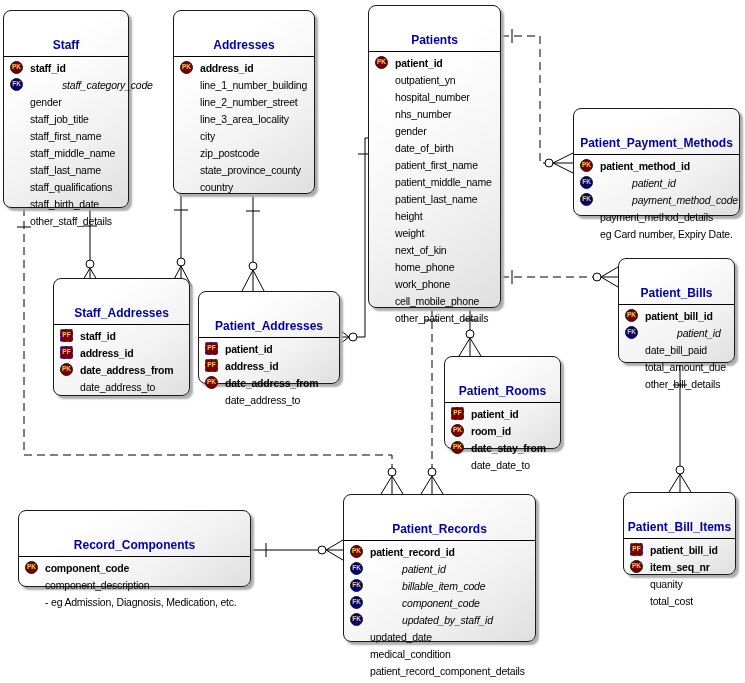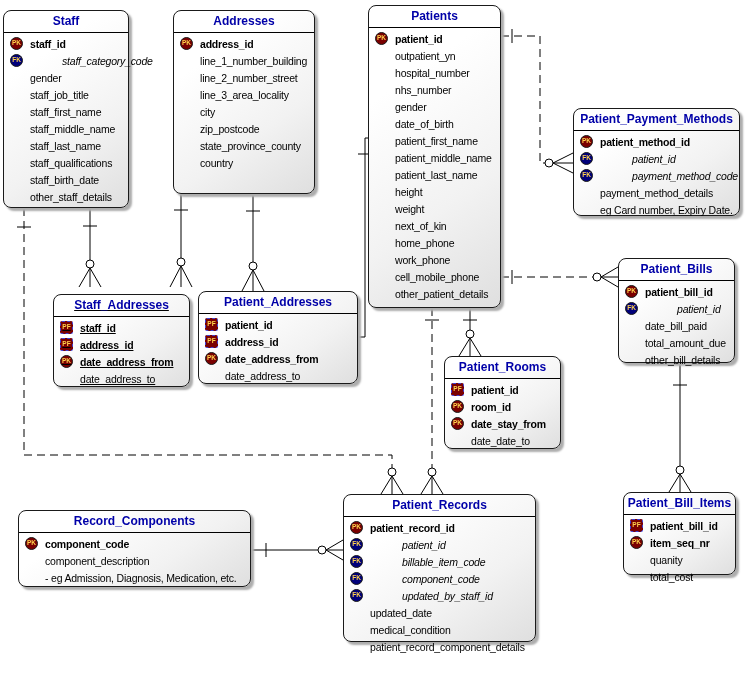--- a/index.html
+++ b/index.html
@@ -10,21 +10,21 @@
   #wires{position:absolute;left:0;top:0;width:745px;height:683px;z-index:1;}
   .entity{
     position:absolute;z-index:2;box-sizing:border-box;
     border:1.5px solid #1a1a1a;border-radius:8px;
     background:linear-gradient(145deg,#ffffff 25%,#f2f2f2 65%,#dfdfdf 100%);
     box-shadow:3px 3px 2px #adadad;
   }
   .etitle{
     height:21px;line-height:21px;text-align:center;
     font-size:12px;font-weight:bold;color:var(--title-color,#0000A8);
-    border-bottom:1px solid #000;white-space:nowrap;overflow:hidden;
+    border-bottom:1px solid #000;white-space:nowrap;overflow:hidden;margin-top:24px;
   }
   .rows{padding-top:2px;}
   .row{display:flex;align-items:center;height:17px;padding-left:6px;white-space:nowrap;}
   .albl{font-size:10.5px;letter-spacing:-0.2px;color:#000;}
   .row.k-pk .albl,.row.k-pf .albl{font-weight:bold;}
   .row.k-fk .albl{font-style:italic;margin-left:32px;}
   .keyicon{
     flex:0 0 13px;width:13px;height:13px;margin-right:7px;box-sizing:border-box;
     border-radius:50%;border:1px solid #1a1a1a;
     font-size:6.5px;font-weight:bold;line-height:10.5px;text-align:center;
@@ -305,42 +305,42 @@
         <div class="row">
           <span class="keyicon none"></span>
           <span class="albl">total_amount_due</span>
         </div>
         <div class="row">
           <span class="keyicon none"></span>
           <span class="albl">other_bill_details</span>
         </div>
       </div>
     </div>
-    <div class="entity" style="left: 53px; top: 294px; width: 137px; height: 93px; text-decoration: underline;">
+    <div class="entity" style="left: 53px; top: 278px; width: 137px; height: 118px;">
       <div class="etitle">Staff_Addresses</div>
       <div class="rows">
         <div class="row k-pf">
           <span class="keyicon pf">PF</span>
           <span class="albl">staff_id</span>
         </div>
         <div class="row k-pf">
           <span class="keyicon pf">PF</span>
           <span class="albl">address_id</span>
         </div>
         <div class="row k-pk">
           <span class="keyicon pk">PK</span>
           <span class="albl">date_address_from</span>
         </div>
         <div class="row">
           <span class="keyicon none"></span>
           <span class="albl">date_address_to</span>
         </div>
       </div>
     </div>
-    <div class="entity" style="left: 198px; top: 291px; width: 160px; height: 93px;">
+    <div class="entity" style="left: 198px; top: 291px; width: 142px; height: 93px;">
       <div class="etitle">Patient_Addresses</div>
       <div class="rows">
         <div class="row k-pf">
           <span class="keyicon pf">PF</span>
           <span class="albl">patient_id</span>
         </div>
         <div class="row k-pf">
           <span class="keyicon pf">PF</span>
           <span class="albl">address_id</span>
         </div>

